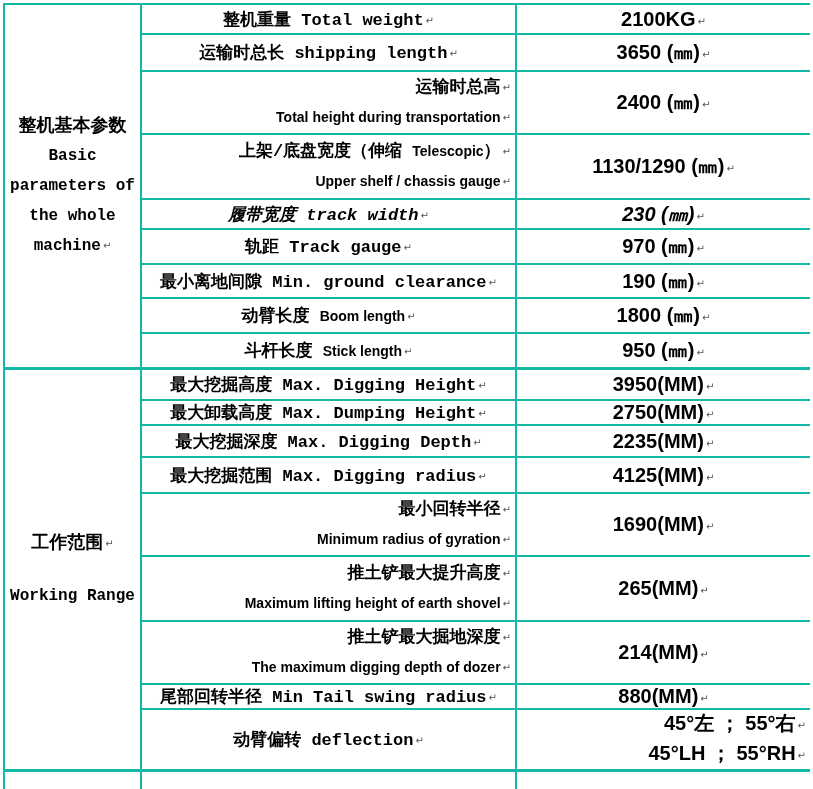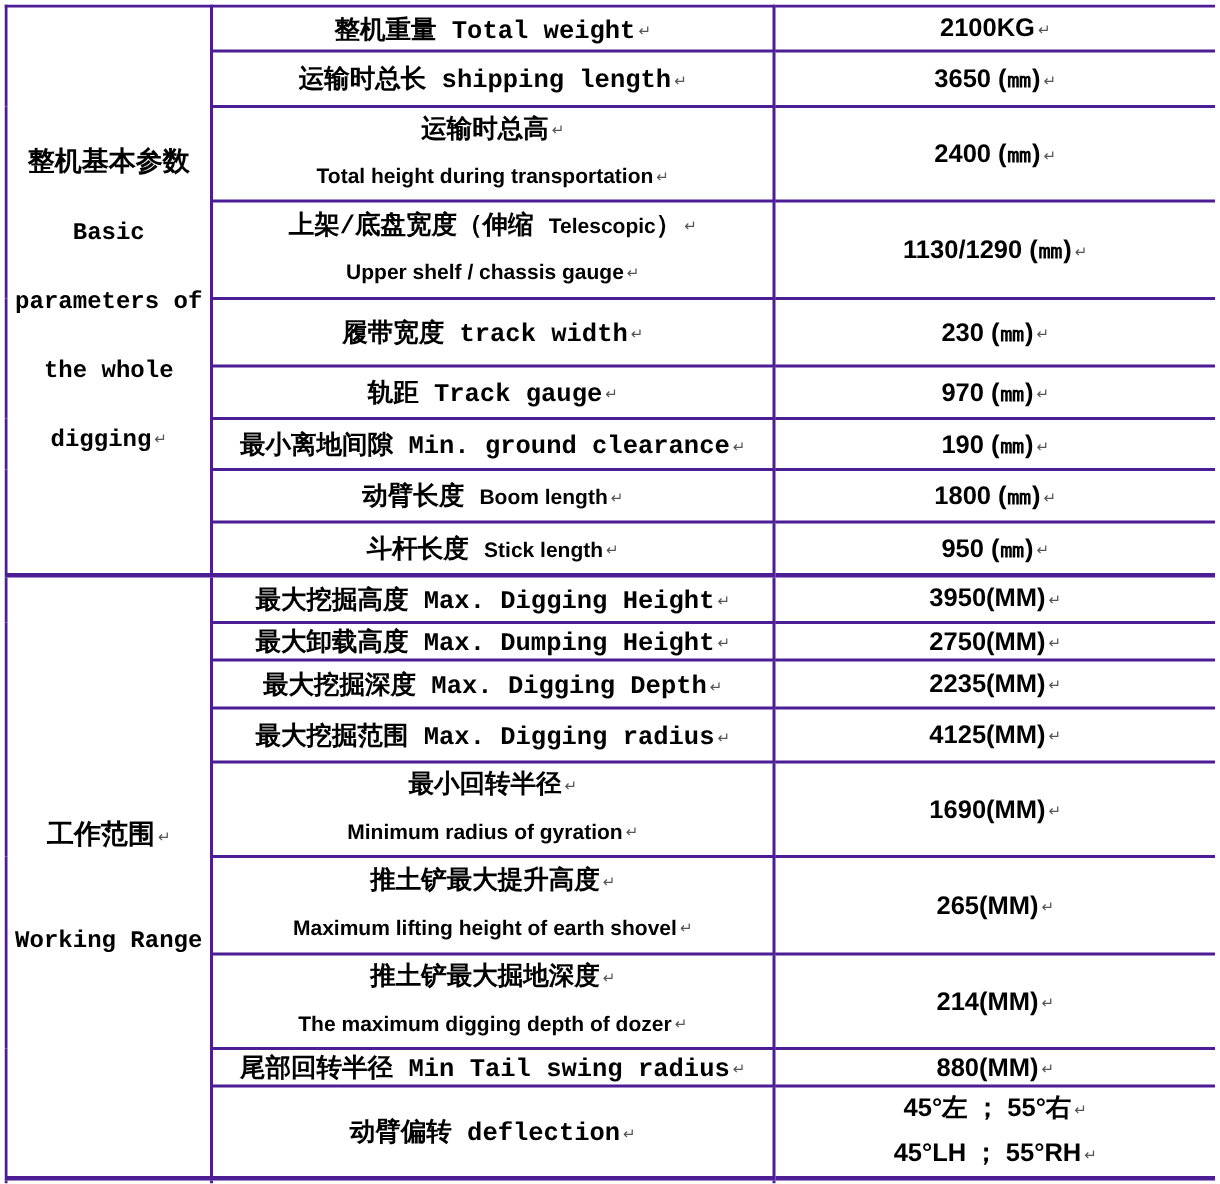--- a/index.html
+++ b/index.html
@@ -25,21 +25,21 @@
   table.spec {
     border-collapse: collapse;
     table-layout: fixed;
     width: 807px;
     background: #fff;
   }
   table.spec col.c1 { width: 137px; }
   table.spec col.c2 { width: 375px; }
   table.spec col.c3 { width: 295px; }
   table.spec td {
-    border: 2px solid #4c1d95;
+    border: 2px solid #14b8a6;
     text-align: center;
     vertical-align: middle;
     padding: 0 4px;
     overflow: hidden;
   }
   tr.sec-top td { border-top-width: 3px; }
 
   
   .t1 {
     font-family: "Liberation Mono", "DejaVu Sans Mono", monospace;
@@ -49,39 +49,39 @@
   }
   
   .sans {
     font-family: "Liberation Sans", "DejaVu Sans", sans-serif;
     font-weight: bold;
     font-size: 14px;
   }
   .vtext {
     font-family: "Liberation Sans", "DejaVu Sans", sans-serif;
     font-weight: bold;
-    font-size: 17px;
+    font-size: 20px;
   }
   .pm {
     font-family: "DejaVu Sans", sans-serif;
     font-size: 10px;
     color: #555;
     font-weight: normal;
     margin-left: 2px;
     vertical-align: 1px;
   }
-  .lines { display: flex; flex-direction: column; justify-content: center; gap: 1px; }
+  .lines { display: flex; flex-direction: column; justify-content: center; gap: 1px; align-items: flex-end; }
   .line { line-height: 28px; white-space: nowrap; }
   .vline { line-height: 27px; white-space: nowrap; }
 
   .section-label {
     font-family: "Liberation Mono", "DejaVu Sans Mono", monospace;
     font-weight: bold;
   }
-  .slab-line { line-height: 30px; font-size: 16px; white-space: nowrap; margin-top: 16px; }
+  .slab-line { line-height: 30px; font-size: 16px; white-space: nowrap; }
   .slab-line.zh-big { font-size: 18px; }
   .slab-gap { height: 22px; }
 </style>
 </head>
 <body>
 
 <div class="page">
   <div class="table-clip">
     <table class="spec">
       <colgroup>
@@ -91,21 +91,21 @@
         </colgroup>
 
       <tbody>
           <tr style="height:30px;">
         <td rowspan="9">
           <div class="section-label">
             <div class="slab-line zh-big">整机基本参数</div>
             <div class="slab-line">Basic</div>
             <div class="slab-line">parameters of</div>
             <div class="slab-line">the whole</div>
-            <div class="slab-line"><span>digging</span><span class="pm">↵</span></div>
+            <div class="slab-line"><span>machine</span><span class="pm">↵</span></div>
           </div>
         </td>
         <td><span class="t1">整机重量 Total weight</span><span class="pm">↵</span></td>
         <td><span class="vtext">2100KG</span><span class="pm">↵</span></td>
       </tr>
 
       <tr style="height:37px;">
         <td><span class="t1">运输时总长 shipping length</span><span class="pm">↵</span></td>
         <td><span class="vtext">3650 (㎜)</span><span class="pm">↵</span></td>
       </tr>
@@ -123,21 +123,21 @@
       <tr style="height:65px;margin-top:12px;">
         <td>
           <div class="lines">
             <div class="line"><span class="t1">上架/底盘宽度（伸缩 </span><span class="sans">Telescopic</span><span class="t1">）</span><span class="pm">↵</span></div>
             <div class="line"><span class="sans">Upper shelf / chassis gauge</span><span class="pm">↵</span></div>
           </div>
         </td>
         <td><span class="vtext">1130/1290 (㎜)</span><span class="pm">↵</span></td>
       </tr>
 
-      <tr style="height:45px;">
+      <tr style="height:30px;font-style:italic;">
         <td><span class="t1">履带宽度 track width</span><span class="pm">↵</span></td>
         <td><span class="vtext">230 (㎜)</span><span class="pm">↵</span></td>
       </tr>
 
       <tr style="height:35px;">
         <td><span class="t1">轨距 Track gauge</span><span class="pm">↵</span></td>
         <td><span class="vtext">970 (㎜)</span><span class="pm">↵</span></td>
       </tr>
 
       <tr style="height:34px;">

